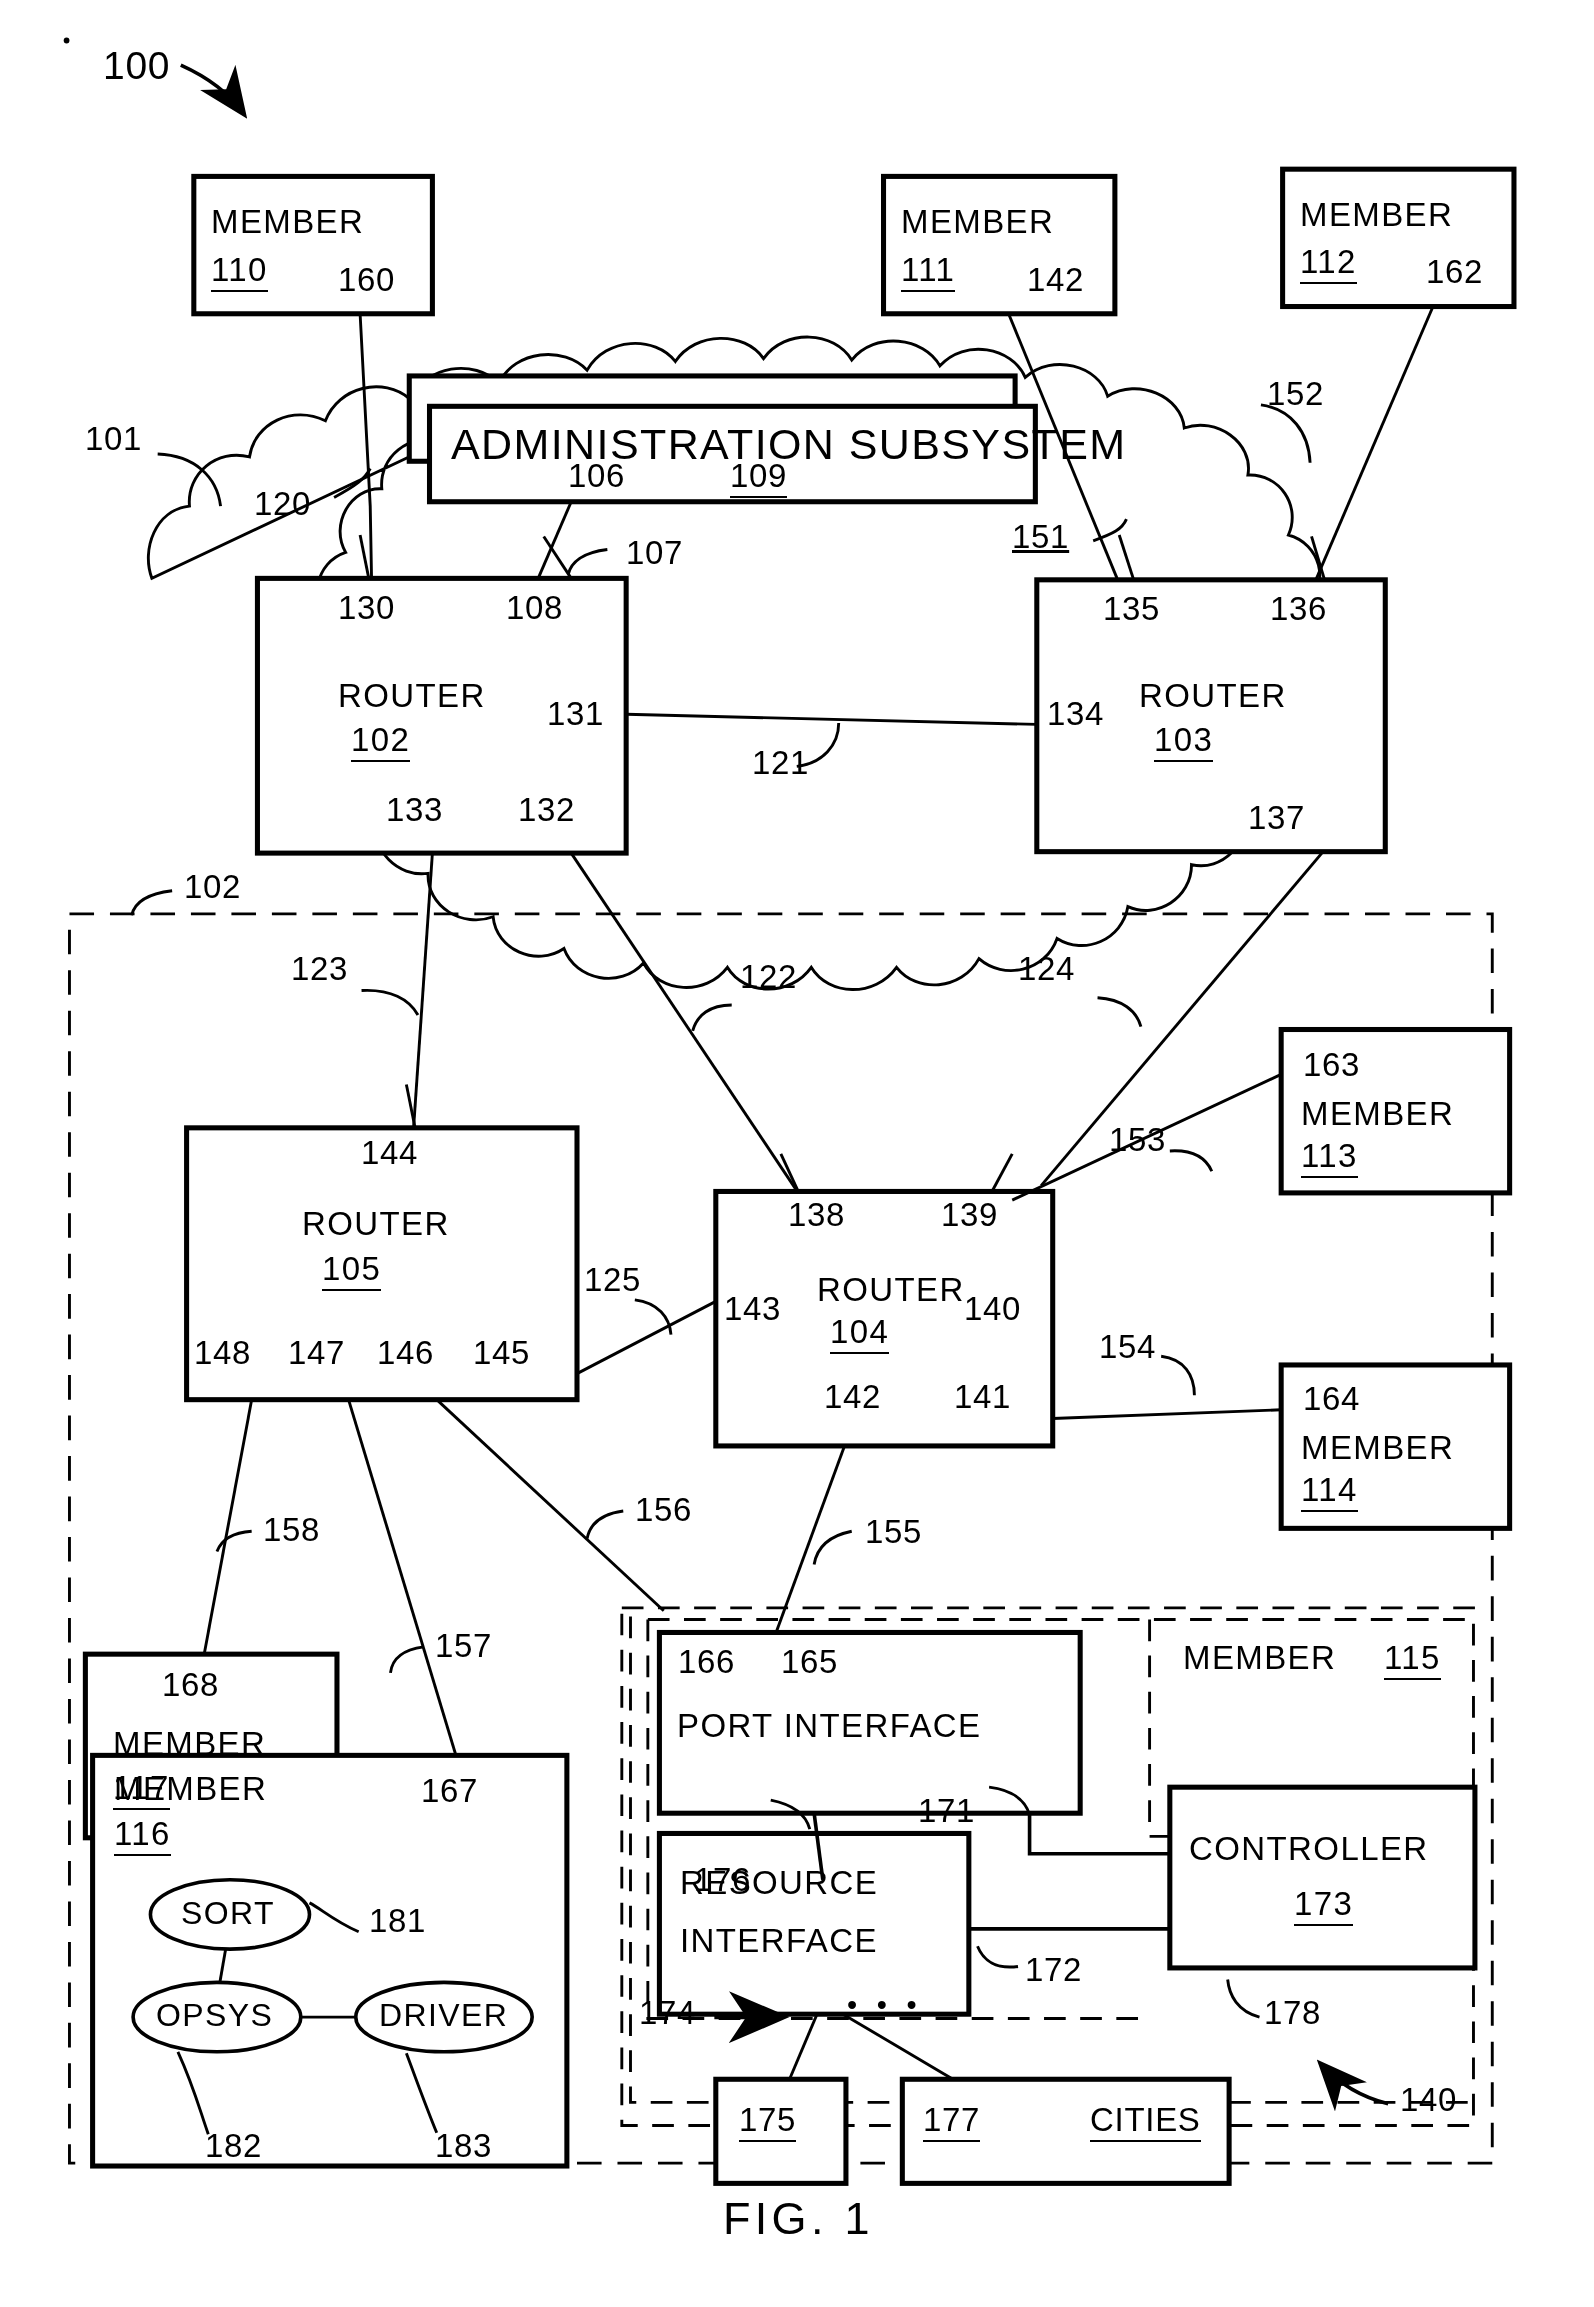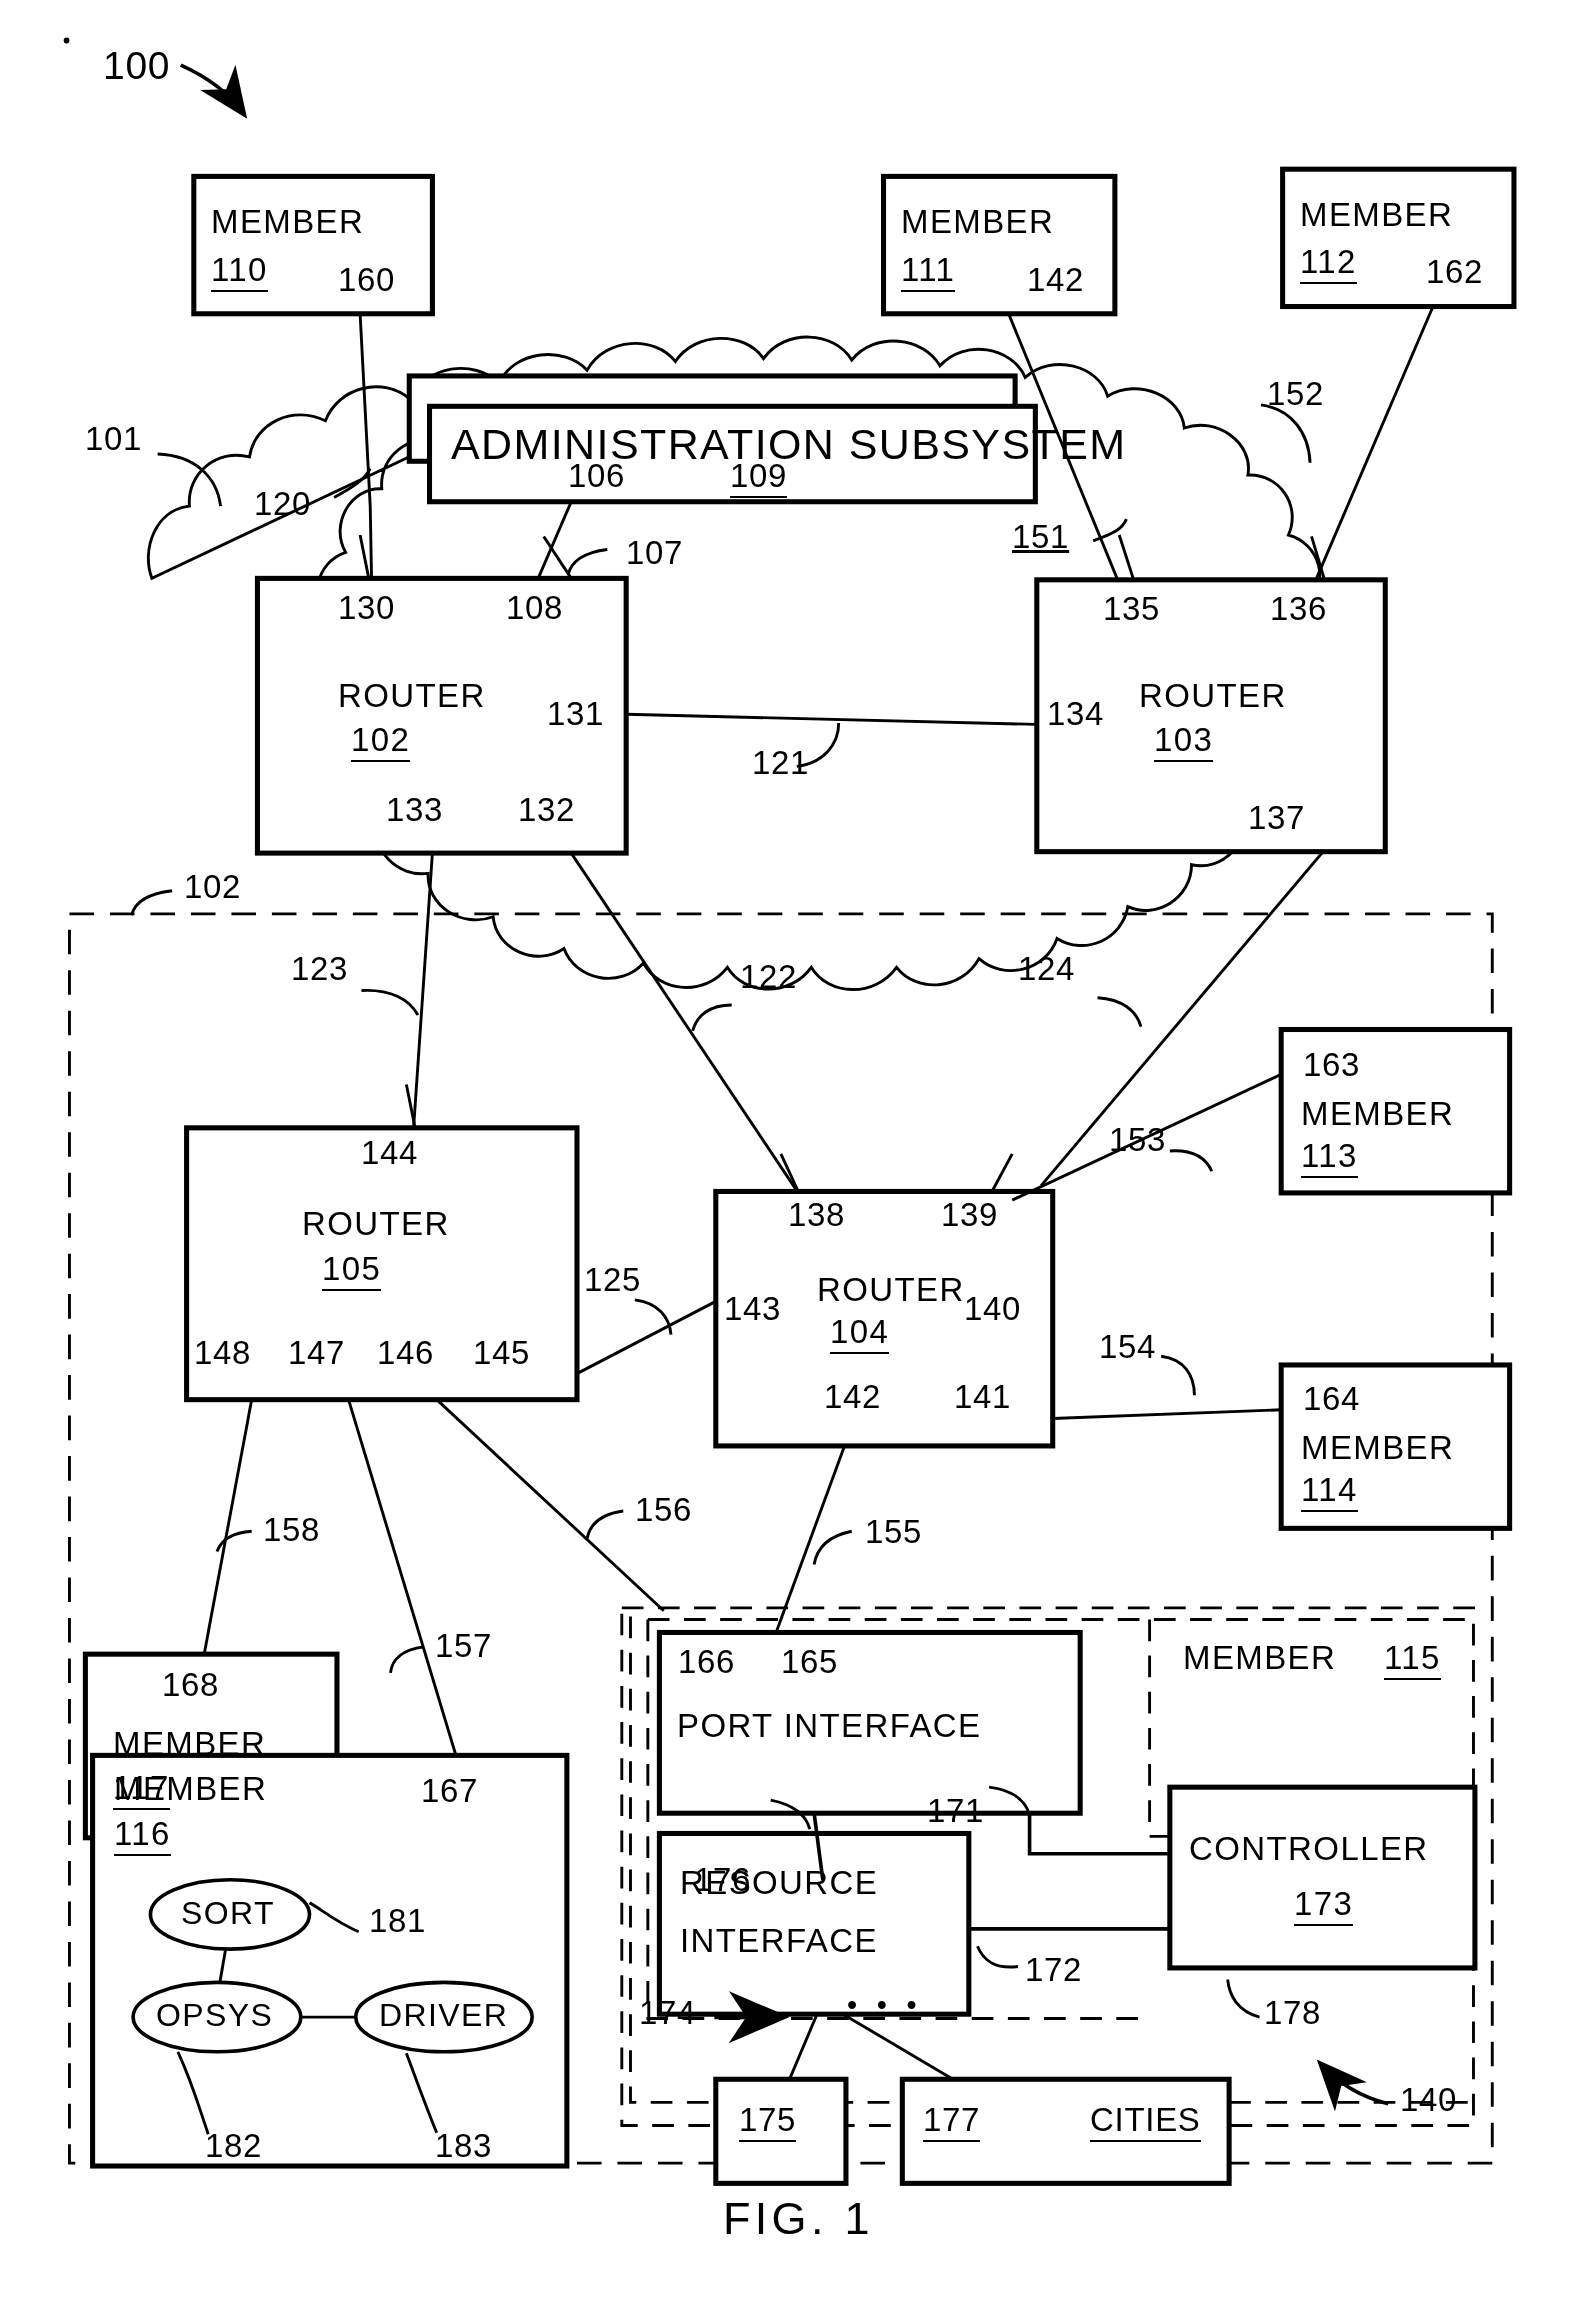--- a/index.html
+++ b/index.html
@@ -319,21 +319,21 @@
   <div class="lbl num" style="left:781px;top:1644px;">165</div>
   <div class="lbl boxtitle" style="left:677px;top:1708px;">PORT  INTERFACE</div>
 
   <div class="lbl boxtitle" style="left:680px;top:1865px;">RESOURCE</div>
   <div class="lbl boxtitle" style="left:680px;top:1923px;">INTERFACE</div>
   <div class="lbl num" style="left:694px;top:1862px;">176</div>
   <div class="lbl num" style="left:1025px;top:1952px;">172</div>
 
   <div class="lbl boxtitle" style="left:1189px;top:1831px;">CONTROLLER</div>
   <div class="lbl boxtitle ul" style="left:1294px;top:1886px;">173</div>
-  <div class="lbl num" style="left:918px;top:1793px;margin-left:9px;">171</div>
+  <div class="lbl num" style="left:918px;top:1793px;">171</div>
 
   <div class="lbl num" style="left:639px;top:1995px;">174</div>
   <div class="lbl num" style="left:847px;top:1990px;font-size:29px;letter-spacing:5.8px;">•  •  •</div>
   <div class="lbl num" style="left:1264px;top:1995px;">178</div>
   <div class="lbl num" style="left:1400px;top:2082px;">140</div>
 
   <div class="lbl num ul" style="left:739px;top:2102px;">175</div>
   <div class="lbl num ul" style="left:923px;top:2102px;">177</div>
   <div class="lbl num ul" style="left:1090px;top:2102px;">CITIES</div>
 

